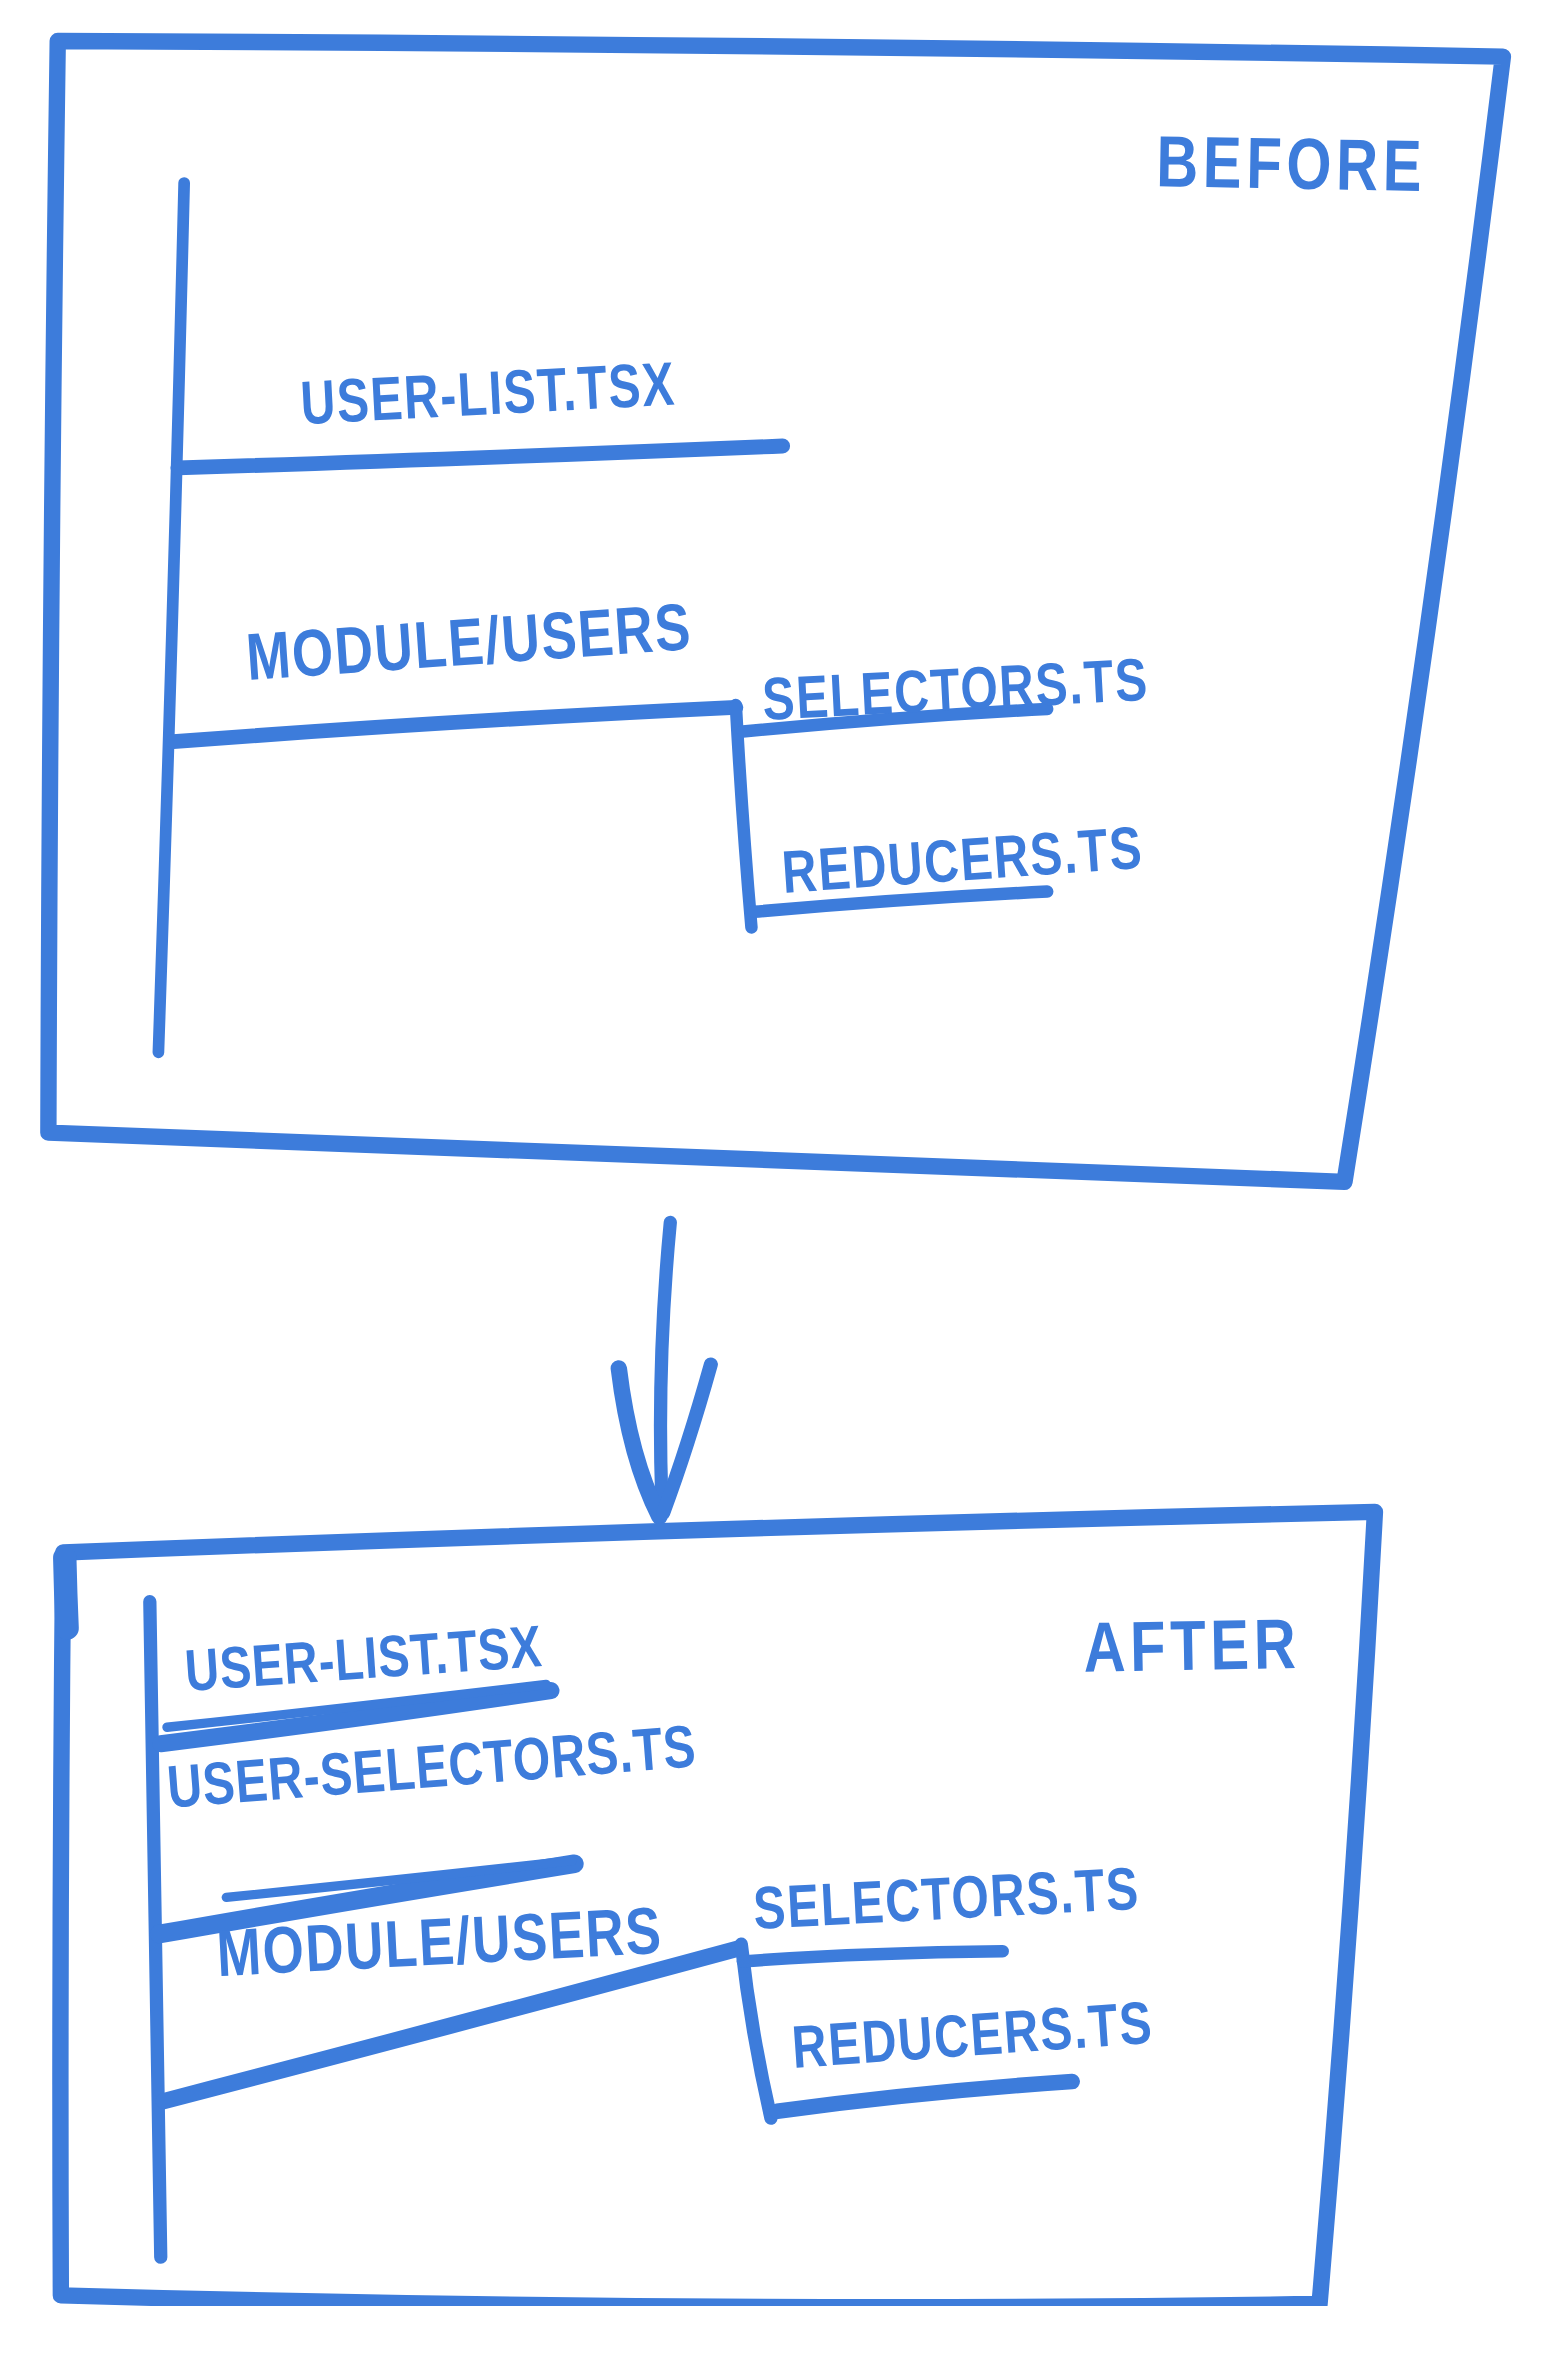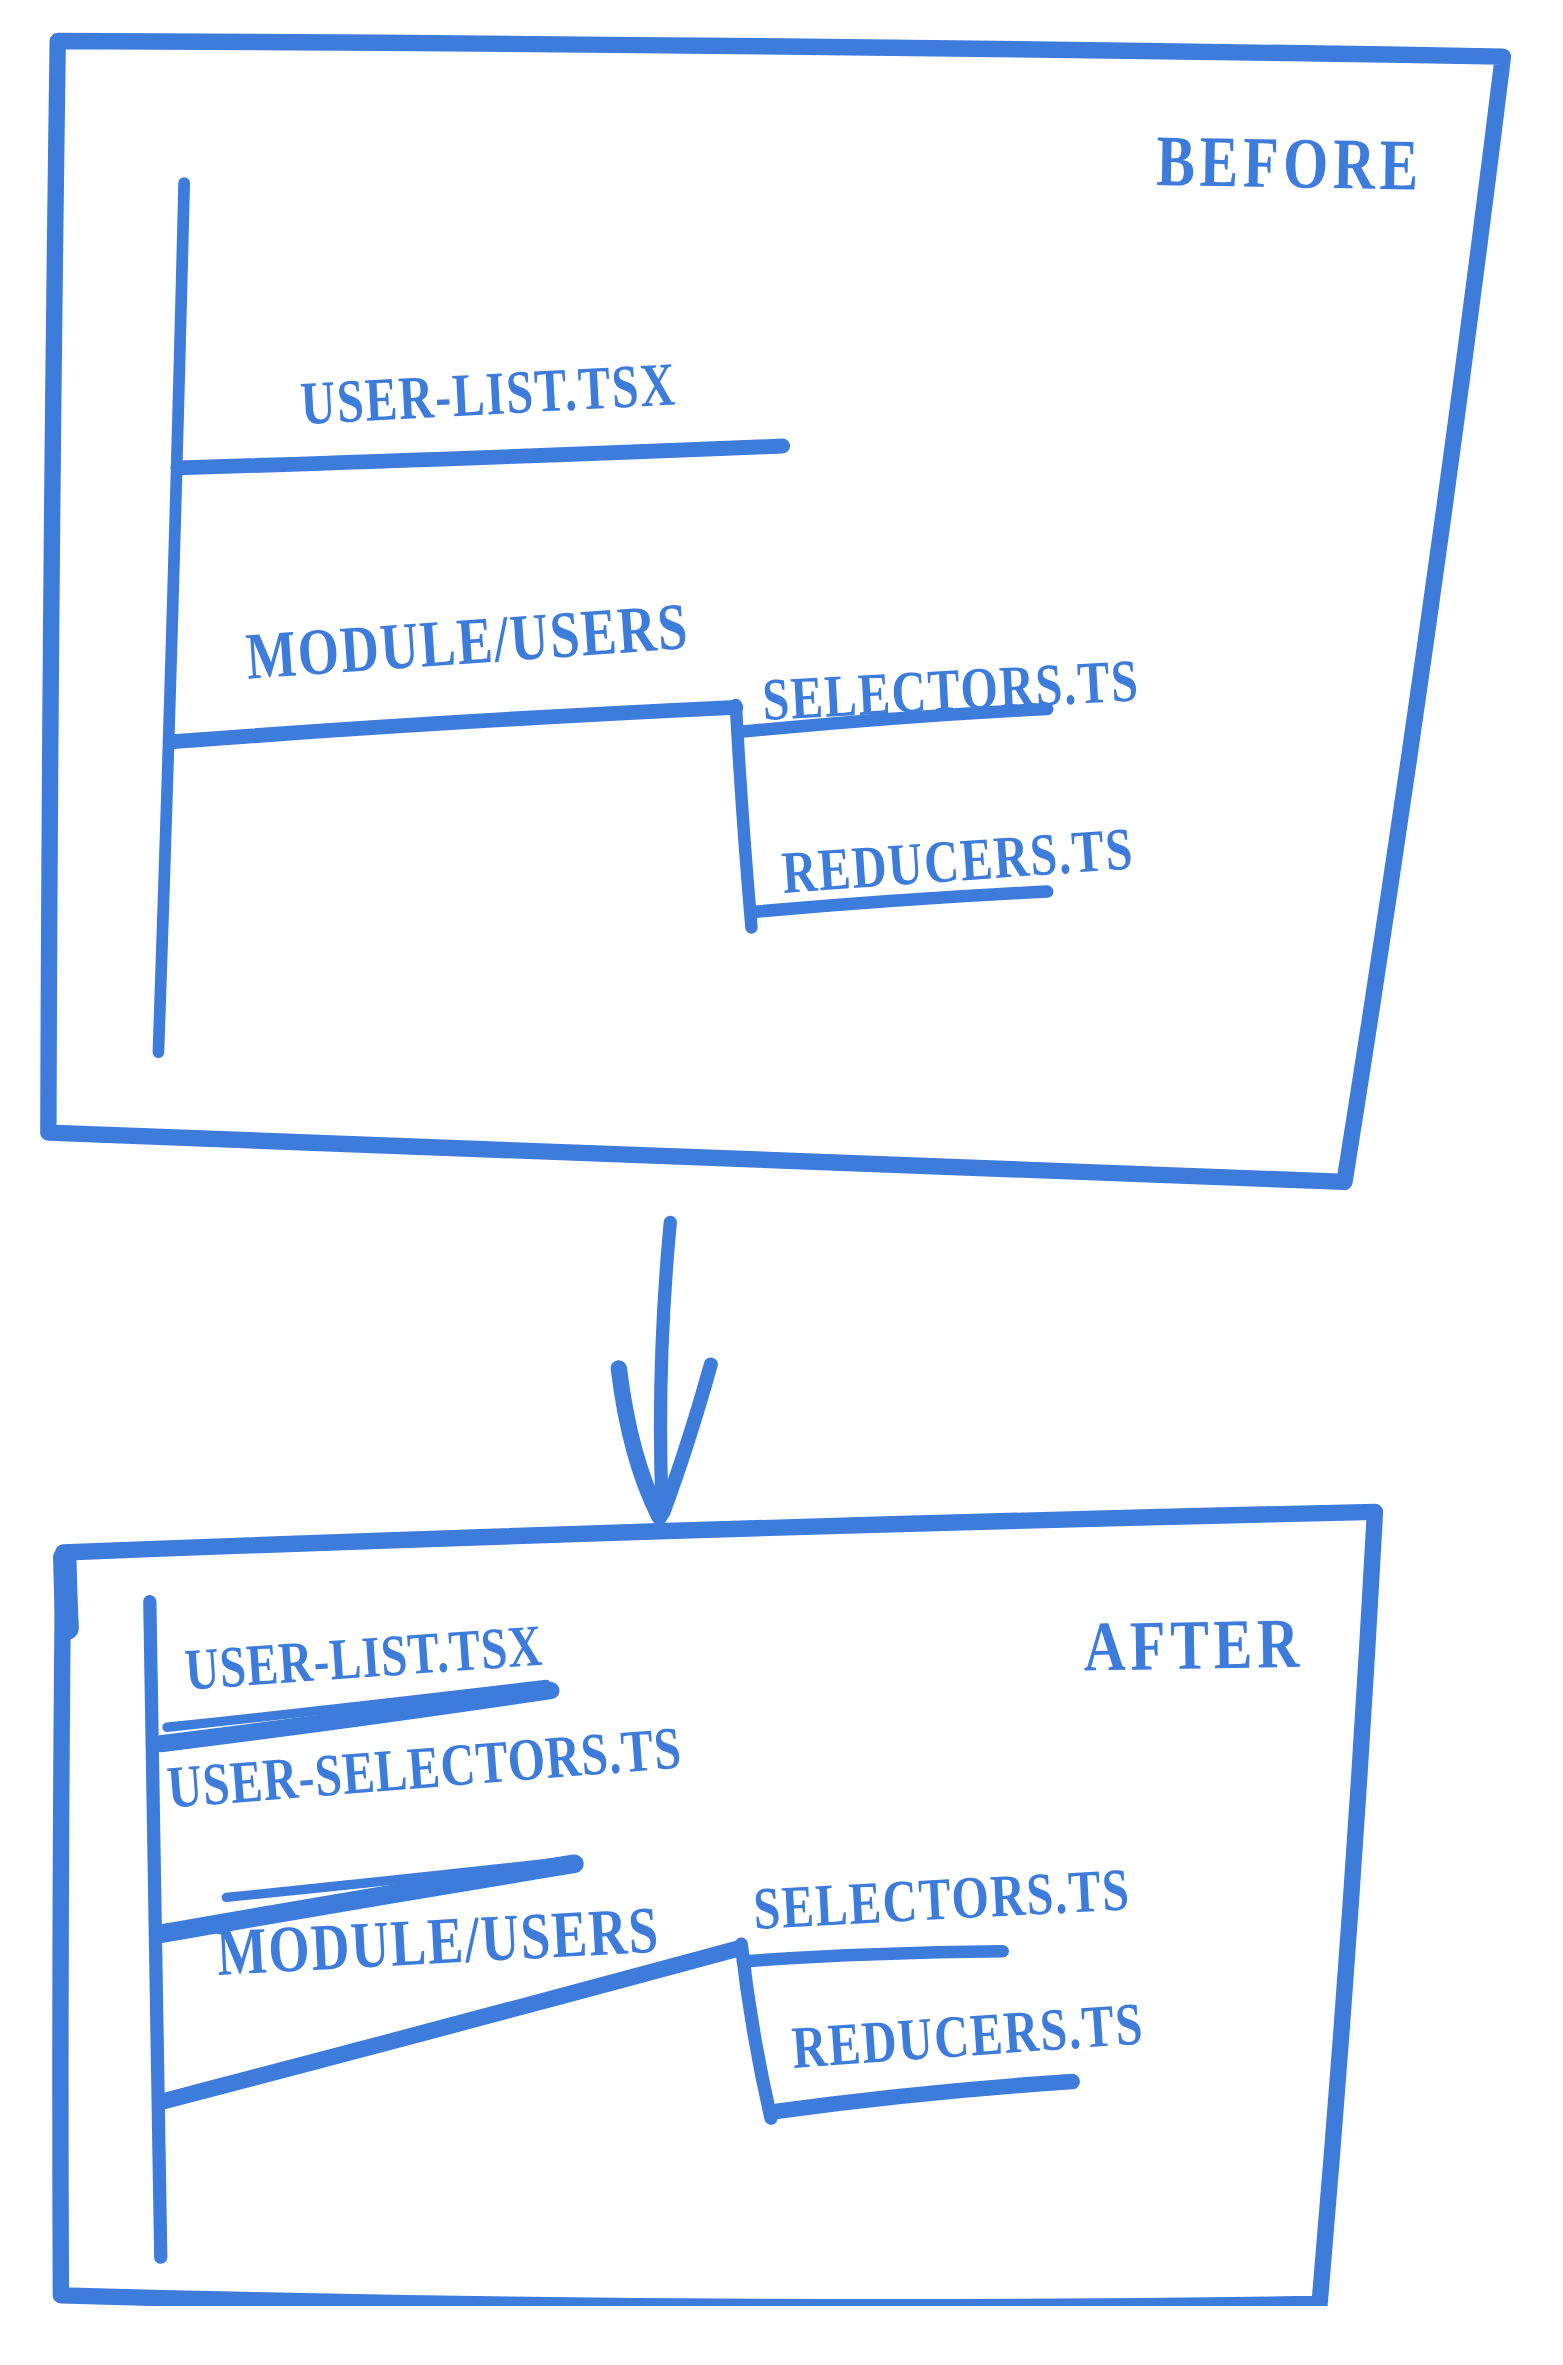--- a/index.html
+++ b/index.html
@@ -3,21 +3,21 @@
 <meta charset="utf-8">
 <style>
   :root { --ink: #3d7cdb; --bg: #ffffff; }
   html, body { margin: 0; padding: 0; background: var(--bg); }
   .page {
     position: relative;
     width: 1563px;
     height: 2306px;
     background: var(--bg);
     overflow: hidden;
-    font-family: Liberation Serif, serif;
+    font-family: Liberation Sans, sans-serif;
   }
   .strokes {
     position: absolute;
     left: 0; top: 0;
     width: 1563px;
     height: 2366px;
     color: var(--ink);
   }
   .strokes path { fill: none; stroke: currentColor; stroke-linecap: round; stroke-linejoin: round; }
   .label {

